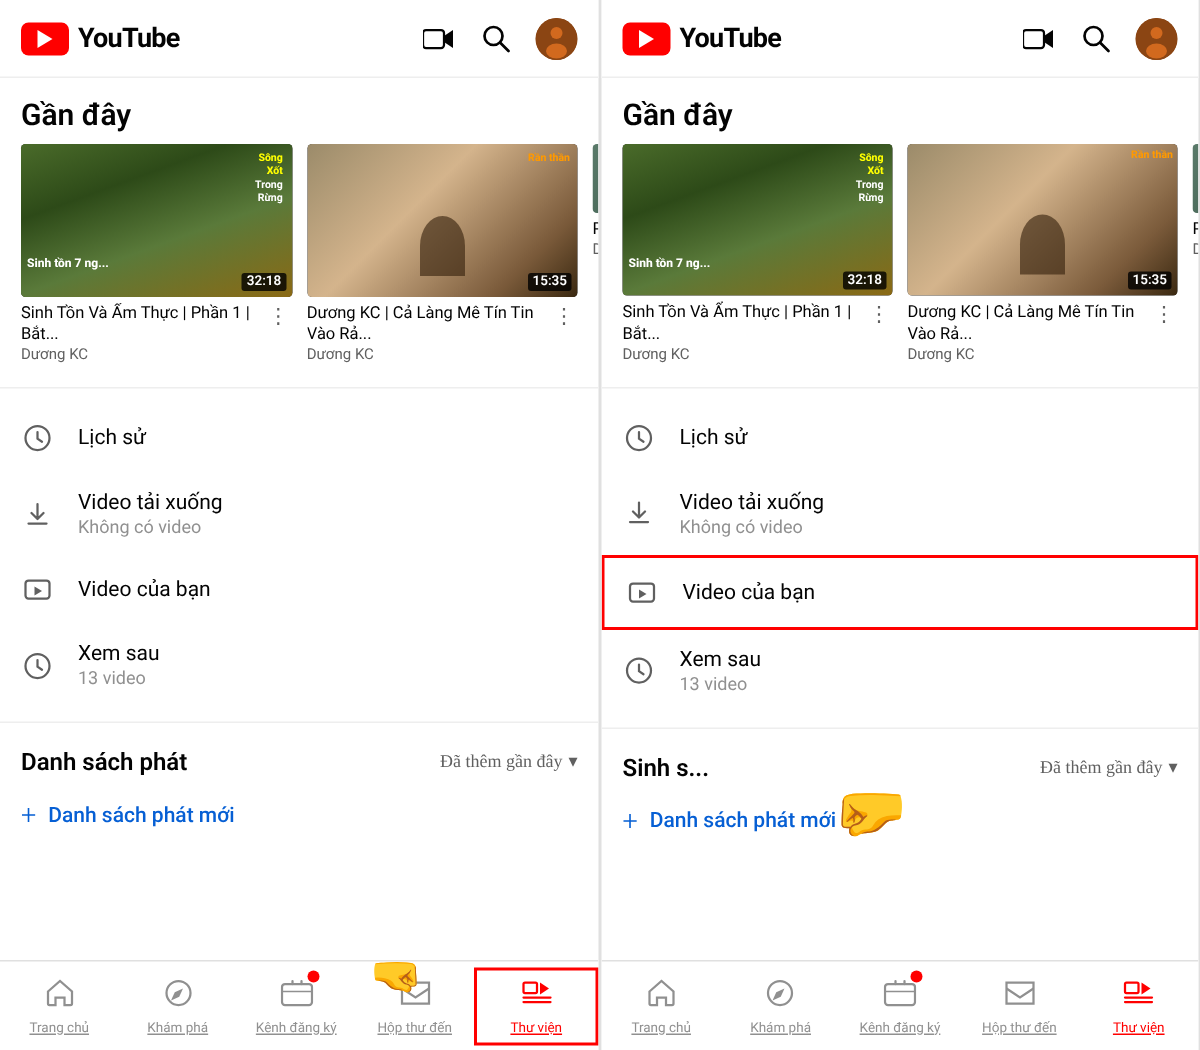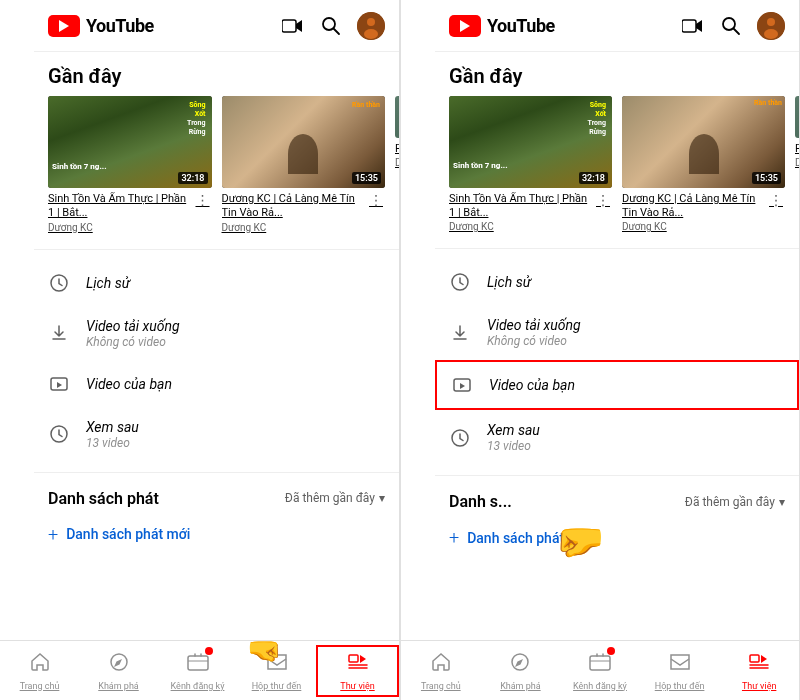--- a/index.html
+++ b/index.html
@@ -13,21 +13,20 @@
     }
 
     .phone-panel {
       width: 400px;
       height: 700px;
       background: #ffffff;
       display: flex;
       flex-direction: column;
       border-right: 1px solid #e0e0e0;
       overflow: hidden;
-      padding-left: 34px;
     }
 
     
     .yt-header {
       display: flex;
       align-items: center;
       justify-content: space-between;
       padding: 10px 14px;
       background: #fff;
       border-bottom: 1px solid #eee;
@@ -107,21 +106,20 @@
       color: #030303;
       padding: 12px 14px 8px;
     }
 
     
     .videos-row {
       display: flex;
       gap: 10px;
       padding: 0 14px 10px;
       overflow-x: hidden;
-      text-decoration: underline;
     }
 
     .video-card {
       flex: 0 0 calc(50% - 5px);
       cursor: pointer;
     }
 
     .video-card:last-child {
       flex: 0 0 calc(25%);
     }
@@ -175,21 +173,20 @@
     .video-menu-icon {
       color: #606060;
       font-size: 14px;
       cursor: pointer;
       padding: 0 2px;
     }
 
     
     .menu-section {
       padding: 4px 0;
-      font-style: italic;
     }
 
     .menu-item {
       display: flex;
       align-items: center;
       gap: 16px;
       padding: 12px 14px;
       cursor: pointer;
     }
 
@@ -238,20 +235,21 @@
       font-weight: 600;
       color: #030303;
     }
 
     .playlist-sort {
       display: flex;
       gap: 4px;
       font-size: 12px;
       color: #606060;
       cursor: pointer;
+      font-family: Liberation Serif, serif;
     }
 
     .playlist-new {
       display: flex;
       align-items: center;
       gap: 8px;
       padding: 8px 14px 16px;
       cursor: pointer;
     }
 
@@ -699,21 +697,21 @@
         <div class="menu-text">
           <div class="menu-label">Xem sau</div>
           <div class="menu-sublabel">13 video</div>
         </div>
       </div>
     </div>
 
     <div class="divider"></div>
 
     <div class="playlist-header">
-      <span class="playlist-title">Danh s...</span>
+      <span class="playlist-title">Sinh s...</span>
       <div class="playlist-sort">
         <span>Đã thêm gần đây</span>
         <span>▾</span>
       </div>
     </div>
     <div class="playlist-new">
       <span class="plus-icon">+</span>
       <span class="playlist-new-text">Danh sách phát mới</span>
     </div>
   </div>

